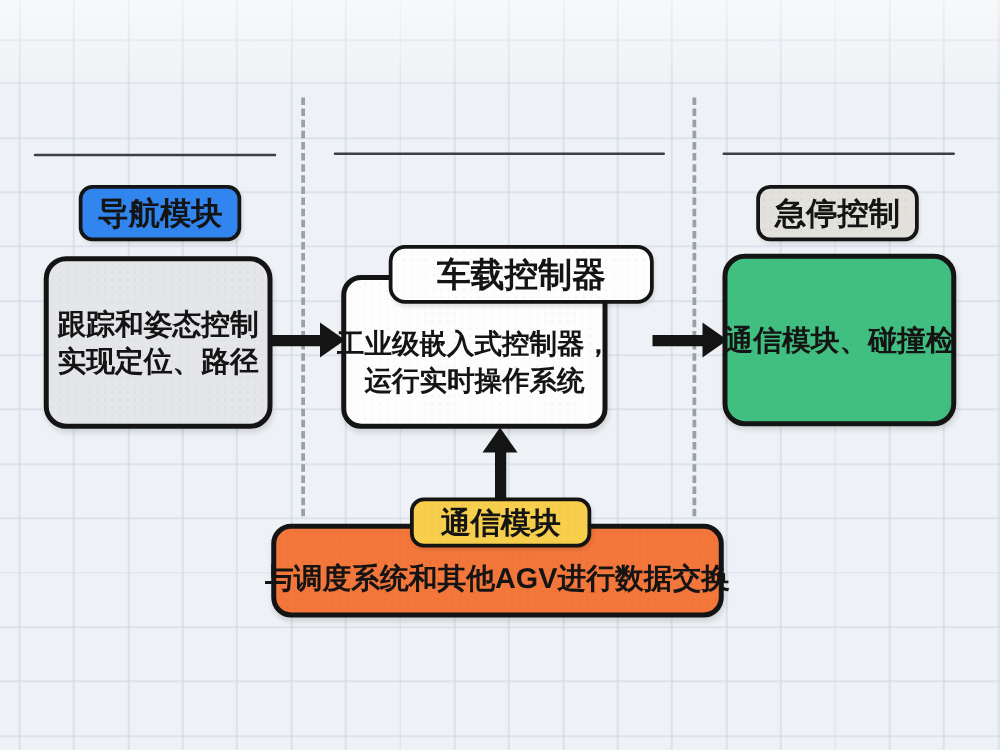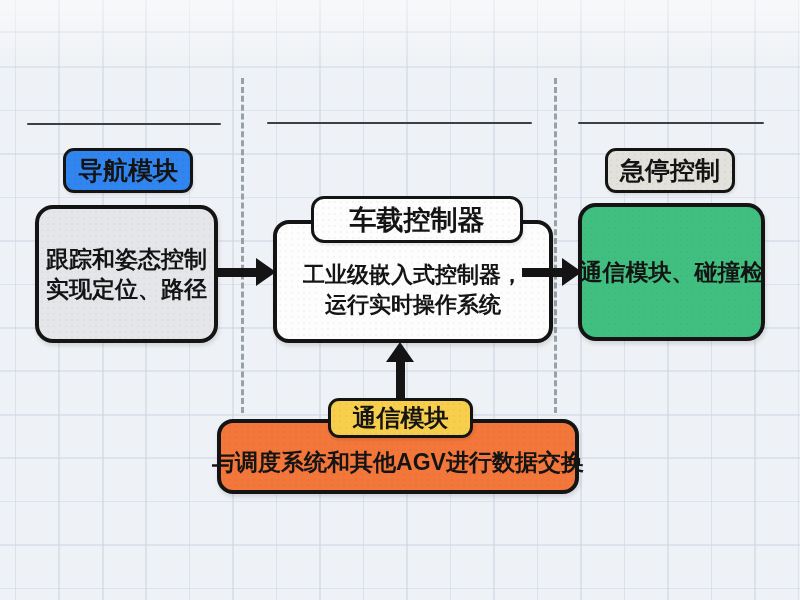--- a/index.html
+++ b/index.html
@@ -47,21 +47,21 @@
     position:absolute;display:flex;flex-direction:column;align-items:center;justify-content:center;
     border:4px solid #141414;border-radius:18px;
     font-weight:bold;color:#141414;box-sizing:border-box;text-align:center;
     background-image:radial-gradient(rgba(0,0,0,0.03) 1px, transparent 1.2px);
     background-size:6px 6px;
     box-shadow:1px 3px 4px rgba(20,20,20,0.12);
     z-index:3;
   }
   .box .line{white-space:nowrap;}
   #nav-box{left:35px;top:205px;width:183px;height:138px;background-color:#e4e6e9;font-size:23px;line-height:30px;}
-  #ctrl-box{left:273px;top:220px;width:280px;height:123px;background-color:#fdfdfd;font-size:22px;line-height:30px;border-radius:16px;padding-top:16px;justify-content:center;}
+  #ctrl-box{left:273px;top:220px;width:213px;height:123px;background-color:#fdfdfd;font-size:22px;line-height:30px;border-radius:16px;padding-top:16px;justify-content:center;}
   #safety-box{left:578px;top:203px;width:187px;height:138px;background-color:#41bf81;font-size:23px;line-height:30px;}
   #comm-box{left:217px;top:419px;width:362px;height:75px;background-color:#f3763a;font-size:23px;border-radius:16px;padding-top:12px;text-align:center;}
 
   
   .arrow{position:absolute;z-index:4;}
   .shaft{position:absolute;background:#141414;}
   .head{position:absolute;width:0;height:0;}
   
   #arrow-nav .shaft{left:215px;top:268px;width:45px;height:9px;}
   #arrow-nav .head{left:256px;top:258px;border-left:20px solid #141414;border-top:14px solid transparent;border-bottom:14px solid transparent;}

